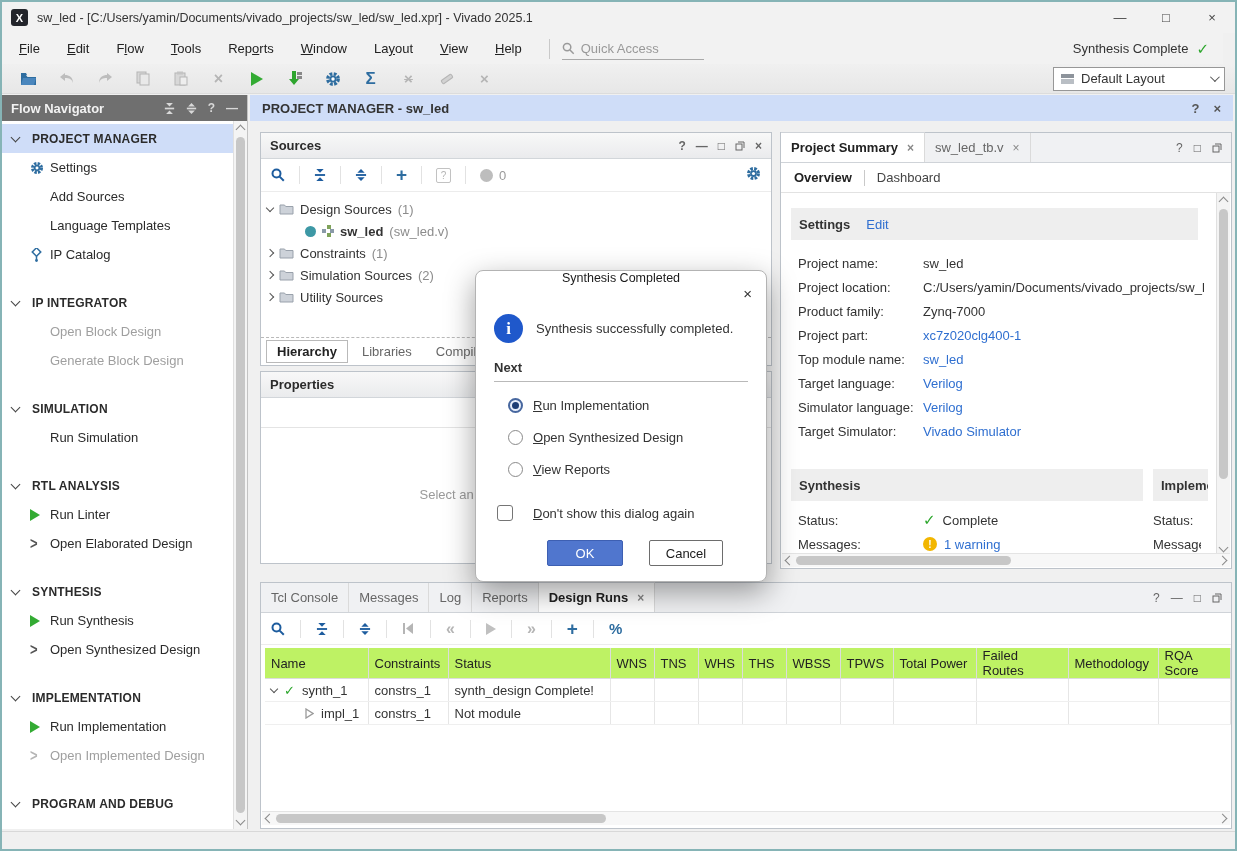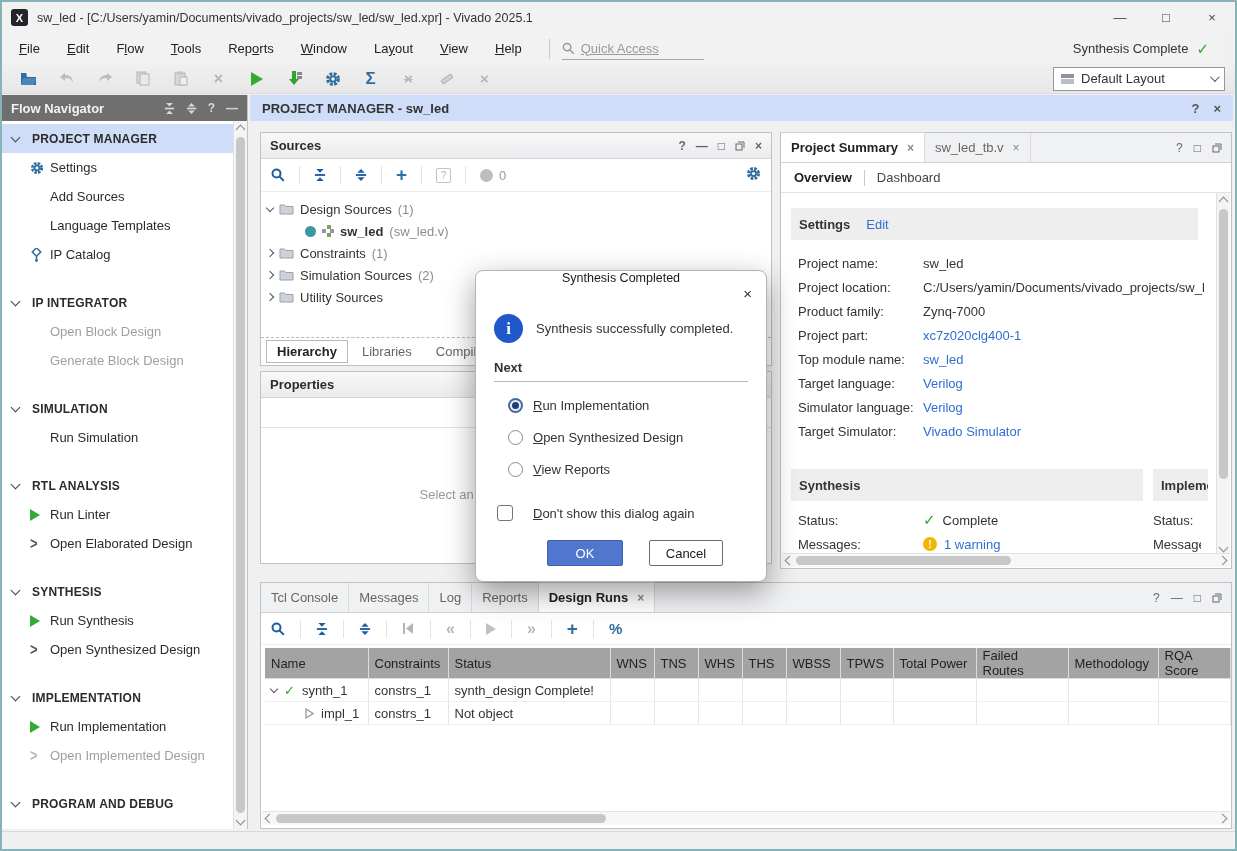--- a/index.html
+++ b/index.html
@@ -11,21 +11,21 @@
   .logo { width:17px; height:17px; background:#23252b; border-radius:3px; color:#fff; font-weight:bold; font-size:11px; display:flex; align-items:center; justify-content:center; }
   .title-text { margin-left:9px; font-size:12.5px; color:#333; }
   .win-controls { margin-left:auto; display:flex; height:100%; }
   .win-btn { width:46px; display:flex; align-items:center; justify-content:center; color:#444; font-size:13px; }
 
   
   .menubar { position:absolute; left:0; top:31px; right:12px; height:31px; background:#f2f2f2; display:flex; align-items:center; padding-left:17px; }
   .menu-item { padding:4px 0; margin-right:27px; color:#222; cursor:default; }
   .mn { text-decoration:underline; }
   .menu-sep { width:1px; height:20px; background:#c9c9c9; margin-right:12px; }
-  .quick-access { display:flex; align-items:center; gap:6px; border-bottom:1px solid #a9a9a9; width:142px; height:22px; color:#999;text-decoration:underline; }
+  .quick-access { display:flex; align-items:center; gap:6px; border-bottom:1px solid #a9a9a9; width:142px; height:22px; color:#999; }
   .status-right { margin-left:auto; display:flex; align-items:center; gap:8px; padding-right:14px; color:#333; }
   .check-green { color:#2ba62b; font-weight:bold; font-size:15px; }
 
   
   .toolbar { position:absolute; left:0; top:62px; right:0; height:30px; background:linear-gradient(#f0f0f0,#e7e7e7); display:flex; align-items:center; padding-left:18px; gap:21px; border-bottom:1px solid #dcdcdc; }
   .tb-ic { width:17px; height:17px; display:flex; align-items:center; justify-content:center; }
   .glyph-blue { color:#2e6da0; font-weight:bold; }
   .glyph-gray { color:#b5b5b5; font-weight:bold; }
   .play-tri { width:0; height:0; border-left:12px solid #33ab33; border-top:7px solid transparent; border-bottom:7px solid transparent; }
   .play-tri.sm { border-left-width:10px; border-top-width:6px; border-bottom-width:6px; }
@@ -107,21 +107,21 @@
   .edit-link { font-weight:normal; }
   .lnk { color:#2f6fd0; }
   .fld-row { position:absolute; height:24px; display:flex; align-items:center; left:17px; right:4px; }
   .fld-label { width:125px; flex:none; }
   .fld-value { white-space:nowrap; overflow:hidden; }
   .warn-ic { width:14px; height:14px; border-radius:50%; background:#f2b600; color:#fff; font-size:10px; font-weight:bold; display:inline-flex; align-items:center; justify-content:center; }
 
   
   .bt-toolbar { height:32px; display:flex; align-items:center; padding-left:10px; gap:15px; border-bottom:1px solid #ececec; }
   table.runs { border-collapse:collapse; table-layout:fixed; width:965px; margin:3px 0 0 4px; }
-  table.runs th { font-weight:normal; text-align:left; background:#a3a3a3; border:1px solid #dcdcdc; border-top:none; height:22px; padding:0 6px; color:#222; }
+  table.runs th { font-weight:normal; text-align:left; background:#bef264; border:1px solid #dcdcdc; border-top:none; height:22px; padding:0 6px; color:#222; }
   table.runs th:first-child { border-left:none; }
   table.runs td { border-right:1px solid #e6e6e6; border-bottom:1px solid #efefef; height:23px; padding:0 6px; white-space:nowrap; overflow:hidden; }
   table.runs td:first-child { border-left:none; }
   .row-name { display:flex; align-items:center; gap:7px; }
 
   
   .statusbar { position:absolute; left:0; right:0; bottom:0; height:18px; background:#f0f0f0; border-top:1px solid #d8d8d8; }
 
   
   .dialog { position:absolute; left:473px; top:268px; width:292px; height:312px; background:#fff; border:1px solid #b3b3b3; border-radius:8px; box-shadow:0 10px 30px rgba(0,0,0,.38); z-index:50; }
@@ -721,21 +721,21 @@
         <tr>
           <td>
               <span class="row-name" style="padding-left:34px">
                 <svg width="9" height="11" viewBox="0 0 9 11">
                   <polygon points="1,1 8,5.5 1,10" fill="#fff" stroke="#9a9a9a" stroke-width="1.3"></polygon>
                 </svg>
                 <span>impl_1</span>
               </span>
             </td>
           <td>constrs_1</td>
-          <td>Not object</td>
+          <td>Not module</td>
           <td></td>
             <td></td>
             <td></td>
             <td></td>
             <td></td>
             <td></td>
             <td></td>
             <td></td>
             <td></td>
             <td></td>

